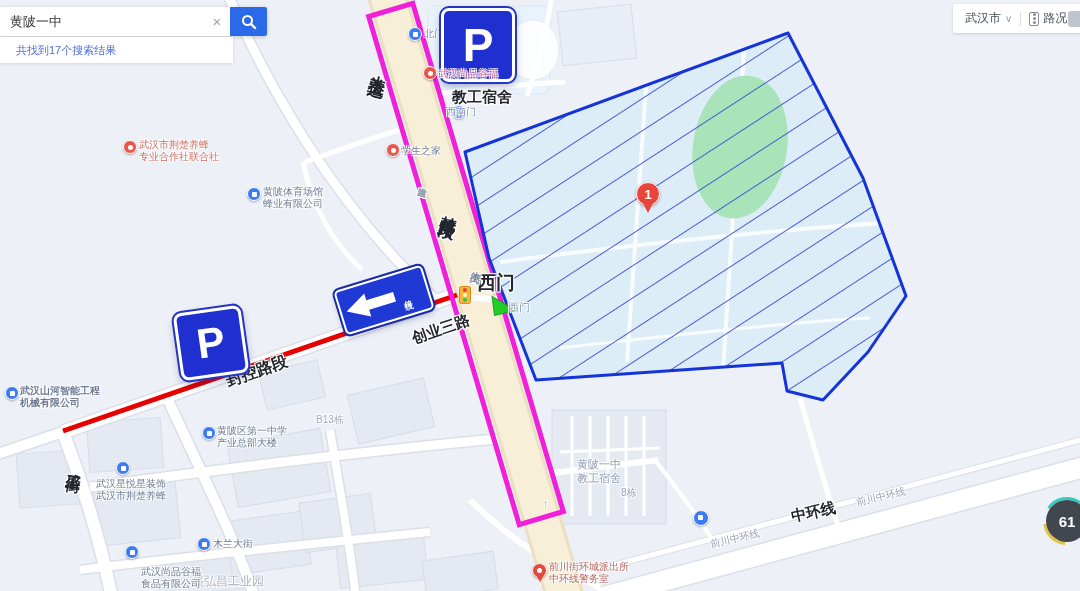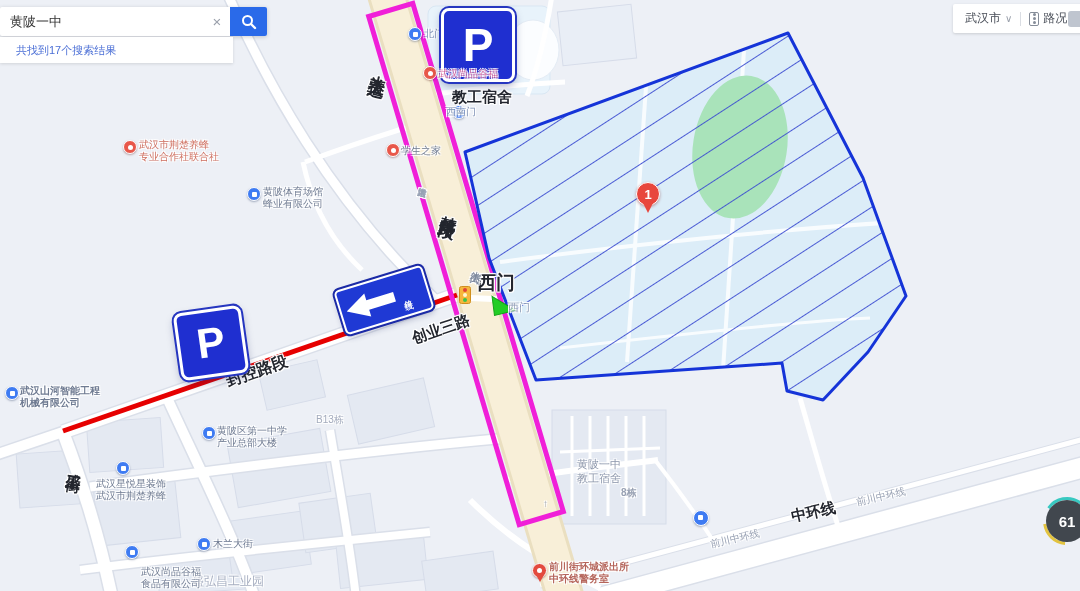--- a/index.html
+++ b/index.html
@@ -172,21 +172,21 @@
 <div class="lbl" style="left:411px;top:320px;font-size:15px;transform:rotate(-19deg);">创业三路</div>
 <div class="lbl" style="left:225px;top:361px;font-size:16px;transform:rotate(-19deg);">封控路段</div>
 <div class="lbl vert" style="left:66px;top:462px;font-size:15px;transform:rotate(9deg);">盛工街</div>
 <div class="lbl" style="left:791px;top:503px;font-size:15px;transform:rotate(-12deg);">中环线</div>
 <div class="poi-t" style="left:710px;top:533px;color:#98a1b3;transform:rotate(-13deg);">前川中环线</div>
 <div class="poi-t" style="left:856px;top:491px;color:#98a1b3;transform:rotate(-13deg);">前川中环线</div>
 <div class="poi-t vert" style="left:473px;top:262px;font-size:11px;color:#7e899e;letter-spacing:1px;transform:rotate(14deg);">木兰大街</div>
 <div class="poi-t vert" style="left:419px;top:181px;font-size:9px;color:#97a1b4;letter-spacing:0;transform:rotate(14deg);">木兰大道辅路</div>
 <div class="poi-t" style="left:577px;top:457px;color:#8d97ab;font-size:11px;line-height:14px;">黄陂一中
 教工宿舍</div>
-<div class="poi-t" style="left:621px;top:487px;color:#98a1b3;font-weight:bold;">8栋</div>
+<div class="poi-t" style="left:621px;top:487px;color:#98a1b3;">8栋</div>
 <div class="poi-t" style="left:303px;top:414px;color:#a3abbd;margin-left:13px;">B13栋</div>
 <div class="poi-t" style="left:192px;top:575px;font-size:12px;color:#a6aec0;">盛弘昌工业园</div>
 <div class="poi-t" style="left:543px;top:498px;color:#9aa3b5;">↑</div>
 
 <span class="bdot" style="left:408px;top:27px;"></span>
 <div class="poi-t" style="left:424px;top:28px;color:#7c8fb4;">北门</div>
 <span class="bdot" style="left:452px;top:105px;"></span>
 <div class="poi-t" style="left:446px;top:106px;color:#7c8fb4;text-align:center;">西南门</div>
 
 <span class="rdot" style="left:423px;top:66px;"></span>
@@ -207,21 +207,21 @@
 产业总部大楼</div>
 <span class="bdot" style="left:116px;top:461px;"></span>
 <div class="poi-t" style="left:96px;top:478px;text-align:center;">武汉星悦星装饰
 武汉市荆楚养蜂</div>
 <span class="bdot" style="left:125px;top:545px;"></span>
 <div class="poi-t" style="left:141px;top:520px;margin-top:46px;">武汉尚品谷福
 食品有限公司</div>
 <span class="bdot" style="left:197px;top:537px;"></span>
 <div class="poi-t" style="left:213px;top:538px;">木兰大街</div>
 <span class="pin" style="left:532px;top:563px;"></span>
-<div class="poi-t" style="left:549px;top:561px;color:#b5655b;font-weight:bold;">前川街环城派出所
+<div class="poi-t" style="left:549px;top:561px;color:#b5655b;">前川街环城派出所
 中环线警务室</div>
 <span class="bdot" style="left:693px;top:510px;width:14px;height:14px;"></span>
 
 <div class="marker1">
       <span>1</span>
     </div>
 
 <div class="psign" style="left:441px;top:8px;width:68px;height:68px;font-size:46px;">
   <span>P</span>
 </div>

